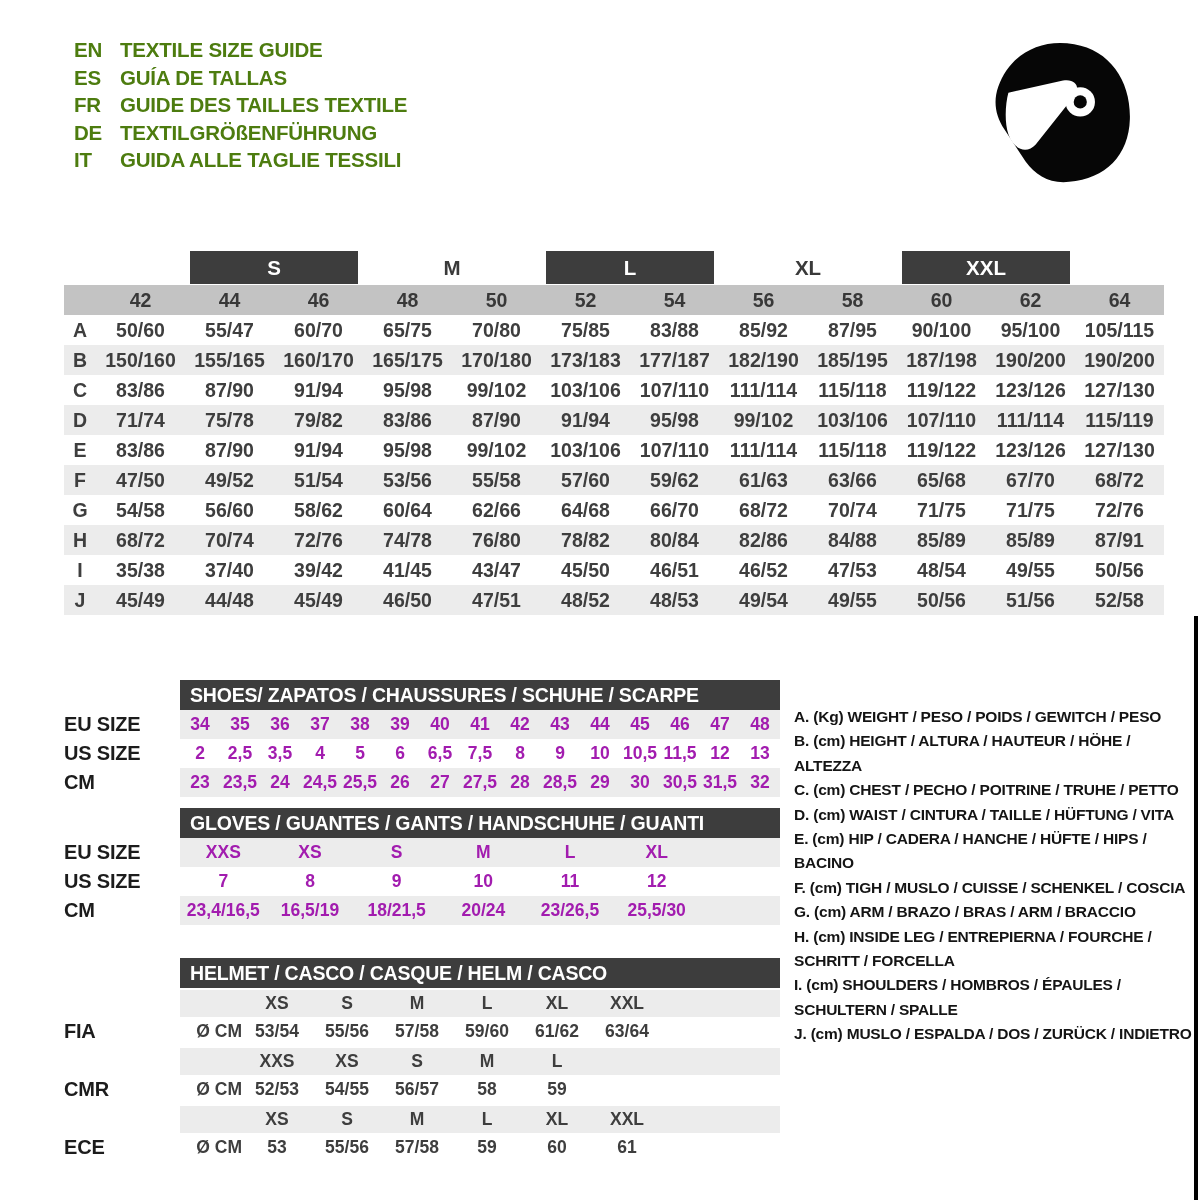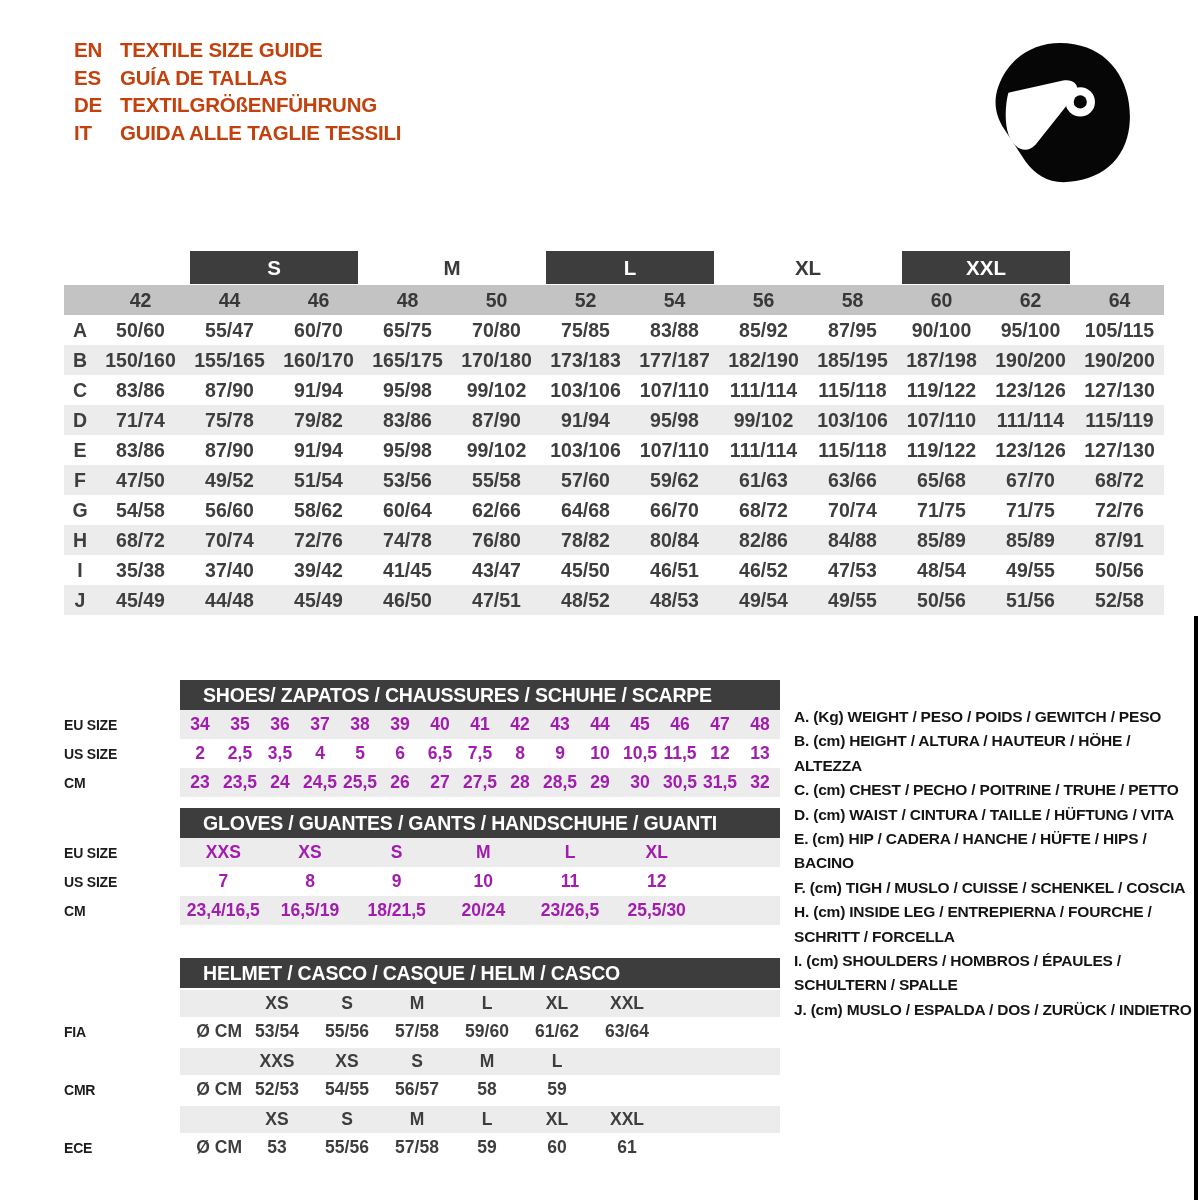--- a/index.html
+++ b/index.html
@@ -2,40 +2,40 @@
 <html style="--bar: #3d3d3d; --band: #c3c3c3; --stripe: #ececec; --helmet: #060606;"><head>
 <meta charset="utf-8">
 <style>
   html,body{margin:0;padding:0;background:#fff;}
   .page{
     position:relative;width:1200px;height:1200px;background:#fff;overflow:hidden;
     font-family:"Liberation Sans",sans-serif;font-weight:bold;color:#3a3a3a;
   }
   
   .langs{position:absolute;left:74px;top:36px;}
-  .lang-line{display:flex;font-size:20.5px;line-height:27.6px;letter-spacing:-0.2px;color:#c2410c;}
+  .lang-line{display:flex;font-size:20.5px;line-height:27.6px;letter-spacing:-0.2px;color:#4d7c0f;}
   .lang-code{width:46px;}
   .helmet-logo{position:absolute;left:978px;top:28px;width:162px;height:168px;}
   
   .main-table{position:absolute;left:64px;top:251px;width:1100px;}
   #group-row{display:grid;grid-template-columns:32px repeat(12,1fr);height:33px;margin-bottom:1px;}
   .gspacer2{grid-column:span 2;}
   .gspacer1{grid-column:span 1;}
   .gcell{grid-column:span 2;display:flex;align-items:center;justify-content:center;font-size:20.5px;color:#3a3a3a;}
   .gbox{background:var(--bar,#3d3d3d);color:#fff;margin:0 5px;}
   #num-band{display:grid;grid-template-columns:32px repeat(12,1fr);height:30px;background:var(--band,#c3c3c3);align-items:center;text-align:center;font-size:19.5px;color:#383838;}
   .mrow{display:grid;grid-template-columns:32px repeat(12,1fr);height:30px;align-items:center;text-align:center;font-size:19.5px;color:#3e3e3e;}
   .mrow.stripe{background:var(--stripe,#ececec);}
   .rlabel{text-align:center;}
   
   .sec{position:absolute;left:64px;width:716px;}
   #shoes{top:680px;} #gloves{top:808px;} #helmet{top:958px;}
-  .sec-bar{margin-left:116px;height:30px;background:var(--bar,#3d3d3d);color:#fff;display:flex;align-items:center;padding-left:23px;font-size:19.5px;letter-spacing:-0.2px;}
+  .sec-bar{margin-left:116px;height:30px;background:var(--bar,#3d3d3d);color:#fff;display:flex;align-items:center;padding-left:10px;font-size:19.5px;letter-spacing:-0.2px;}
   .srow,.hrow{display:flex;height:29px;}
-  .slabel{width:116px;display:flex;align-items:center;font-size:14px;color:#1c1c1c;letter-spacing:-0.2px;text-align:right;}
+  .slabel{width:116px;display:flex;align-items:center;font-size:20px;color:#1c1c1c;letter-spacing:-0.2px;text-align:right;}
   .svals{flex:1;display:grid;align-items:center;text-align:center;font-size:17.5px;color:#a21caf;}
   .svals.stripe,.hvals.stripe{background:var(--stripe,#ececec);}
   .cols15{grid-template-columns:repeat(15,1fr);}
   .cols6{grid-template-columns:repeat(6,1fr);padding-right:80px;}
   .hvals{flex:1;display:grid;grid-template-columns:62px repeat(6,70px) 1fr;align-items:center;text-align:center;font-size:17.5px;color:#3e3e3e;}
   .hunit{text-align:right;padding-left:4px;}
   .hrow.sizes{height:27px;margin-top:2px;}
   
   .legend{position:absolute;left:794px;top:678px;width:402px;font-size:15.5px;line-height:24.4px;color:#141414;letter-spacing:-0.2px;margin-top:27px;}
   
@@ -47,20 +47,24 @@
 <div class="page">
 
   <div class="langs">
     <div class="lang-line">
       <span class="lang-code">EN</span>
       <span>TEXTILE SIZE GUIDE</span>
     </div>
     <div class="lang-line">
       <span class="lang-code">ES</span>
       <span>GUÍA DE TALLAS</span>
+    </div>
+    <div class="lang-line">
+      <span class="lang-code">FR</span>
+      <span>GUIDE DES TAILLES TEXTILE</span>
     </div>
     <div class="lang-line">
       <span class="lang-code">DE</span>
       <span>TEXTILGRÖßENFÜHRUNG</span>
     </div>
     <div class="lang-line">
       <span class="lang-code">IT</span>
       <span>GUIDA ALLE TAGLIE TESSILI</span>
     </div>
   </div>
@@ -442,20 +446,21 @@
       </div>
   </div>
 
   <div class="legend" id="legend-list">
       <div class="legend-line">A. (Kg) WEIGHT / PESO / POIDS / GEWITCH / PESO</div>
       <div class="legend-line">B. (cm) HEIGHT / ALTURA / HAUTEUR / HÖHE / ALTEZZA</div>
       <div class="legend-line">C. (cm) CHEST / PECHO / POITRINE / TRUHE / PETTO</div>
       <div class="legend-line">D. (cm) WAIST / CINTURA / TAILLE / HÜFTUNG / VITA</div>
       <div class="legend-line">E. (cm) HIP / CADERA / HANCHE / HÜFTE / HIPS / BACINO</div>
       <div class="legend-line">F. (cm) TIGH / MUSLO / CUISSE / SCHENKEL / COSCIA</div>
+      <div class="legend-line">G. (cm) ARM / BRAZO / BRAS / ARM / BRACCIO</div>
       <div class="legend-line">H. (cm) INSIDE LEG / ENTREPIERNA / FOURCHE / SCHRITT / FORCELLA</div>
       <div class="legend-line">I. (cm) SHOULDERS / HOMBROS / ÉPAULES / SCHULTERN / SPALLE</div>
       <div class="legend-line">J. (cm) MUSLO / ESPALDA / DOS / ZURÜCK / INDIETRO</div>
     </div>
 
   <div class="edge-bar"></div>
 
 </div>
 
 </body></html>

